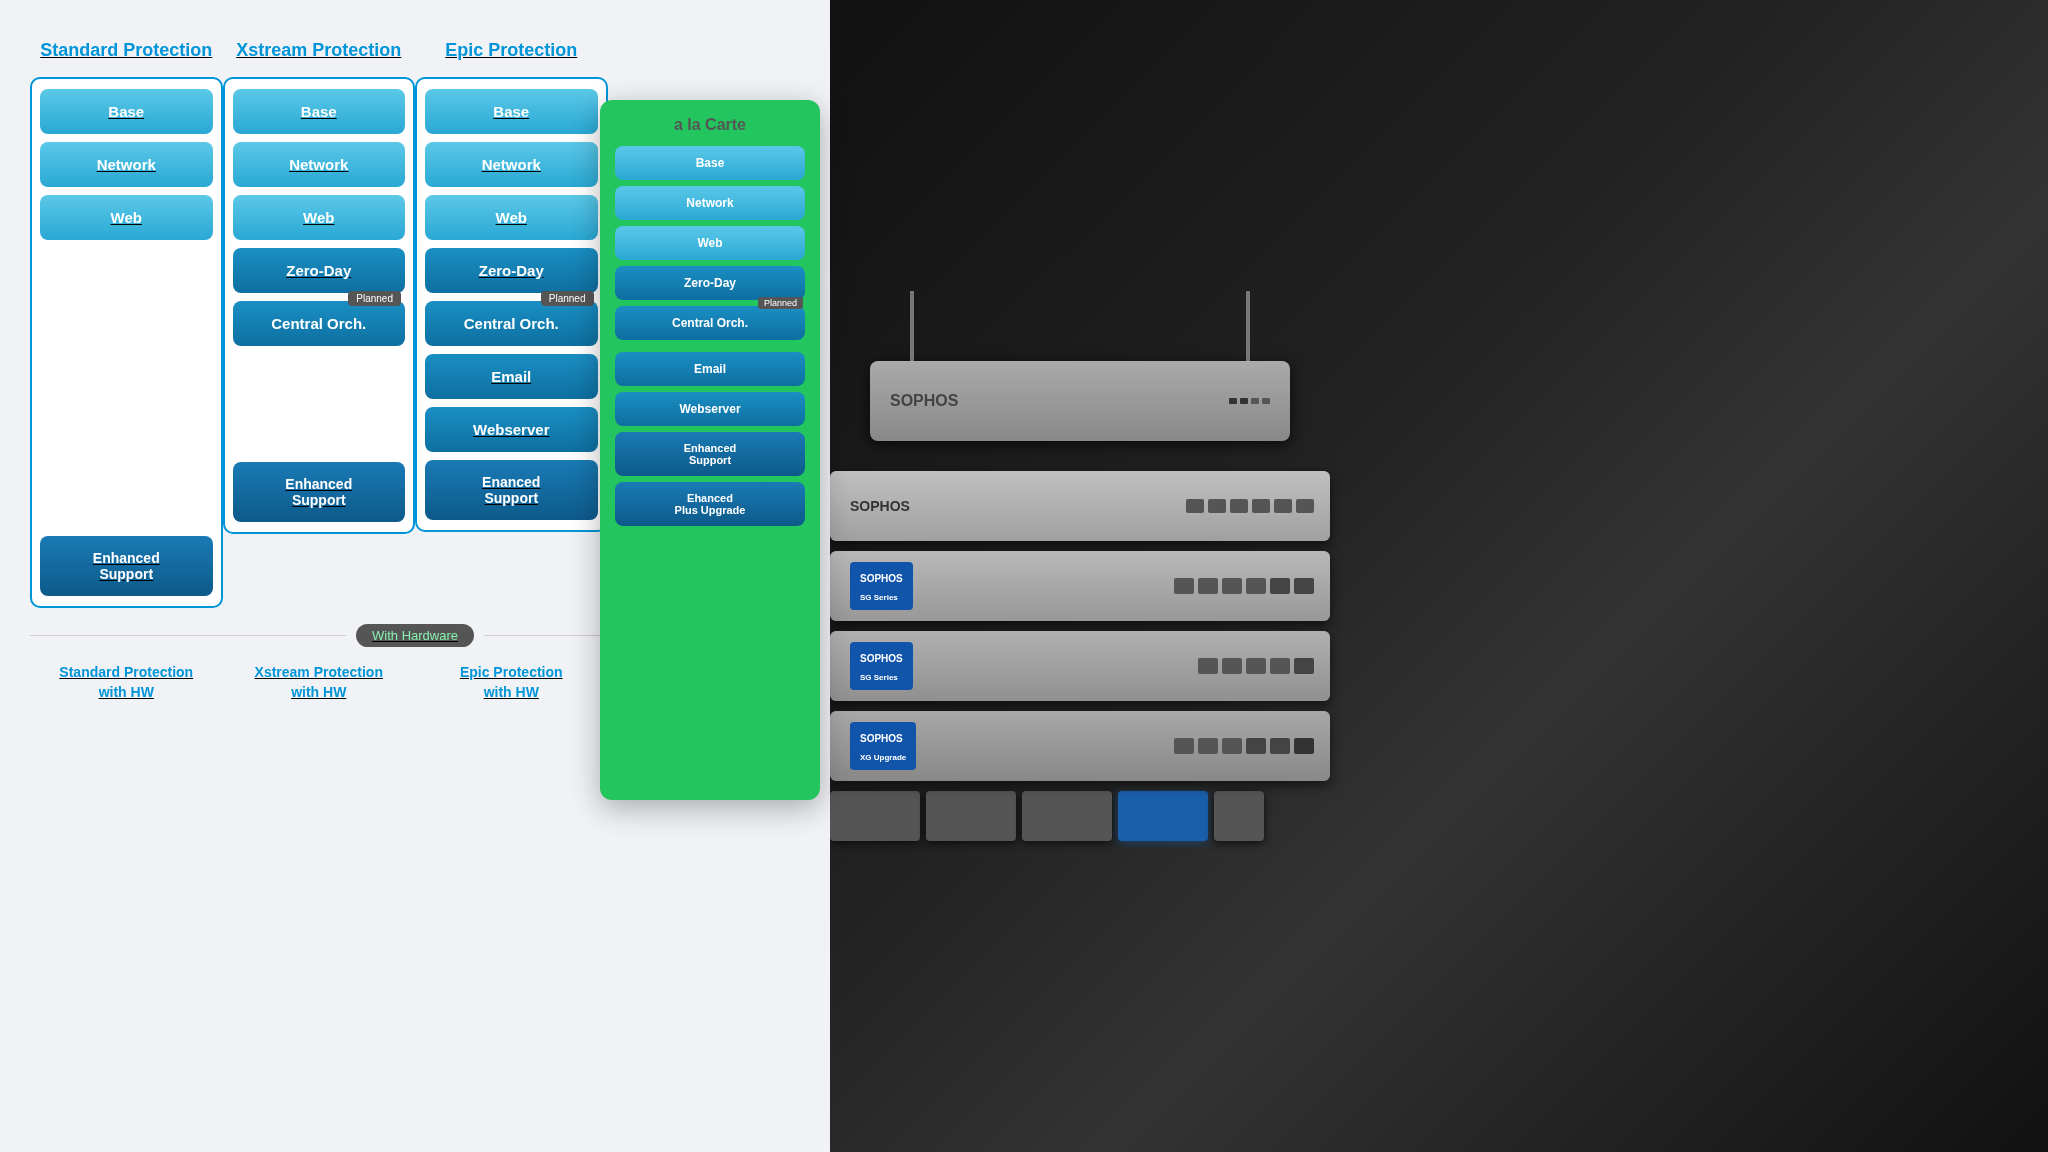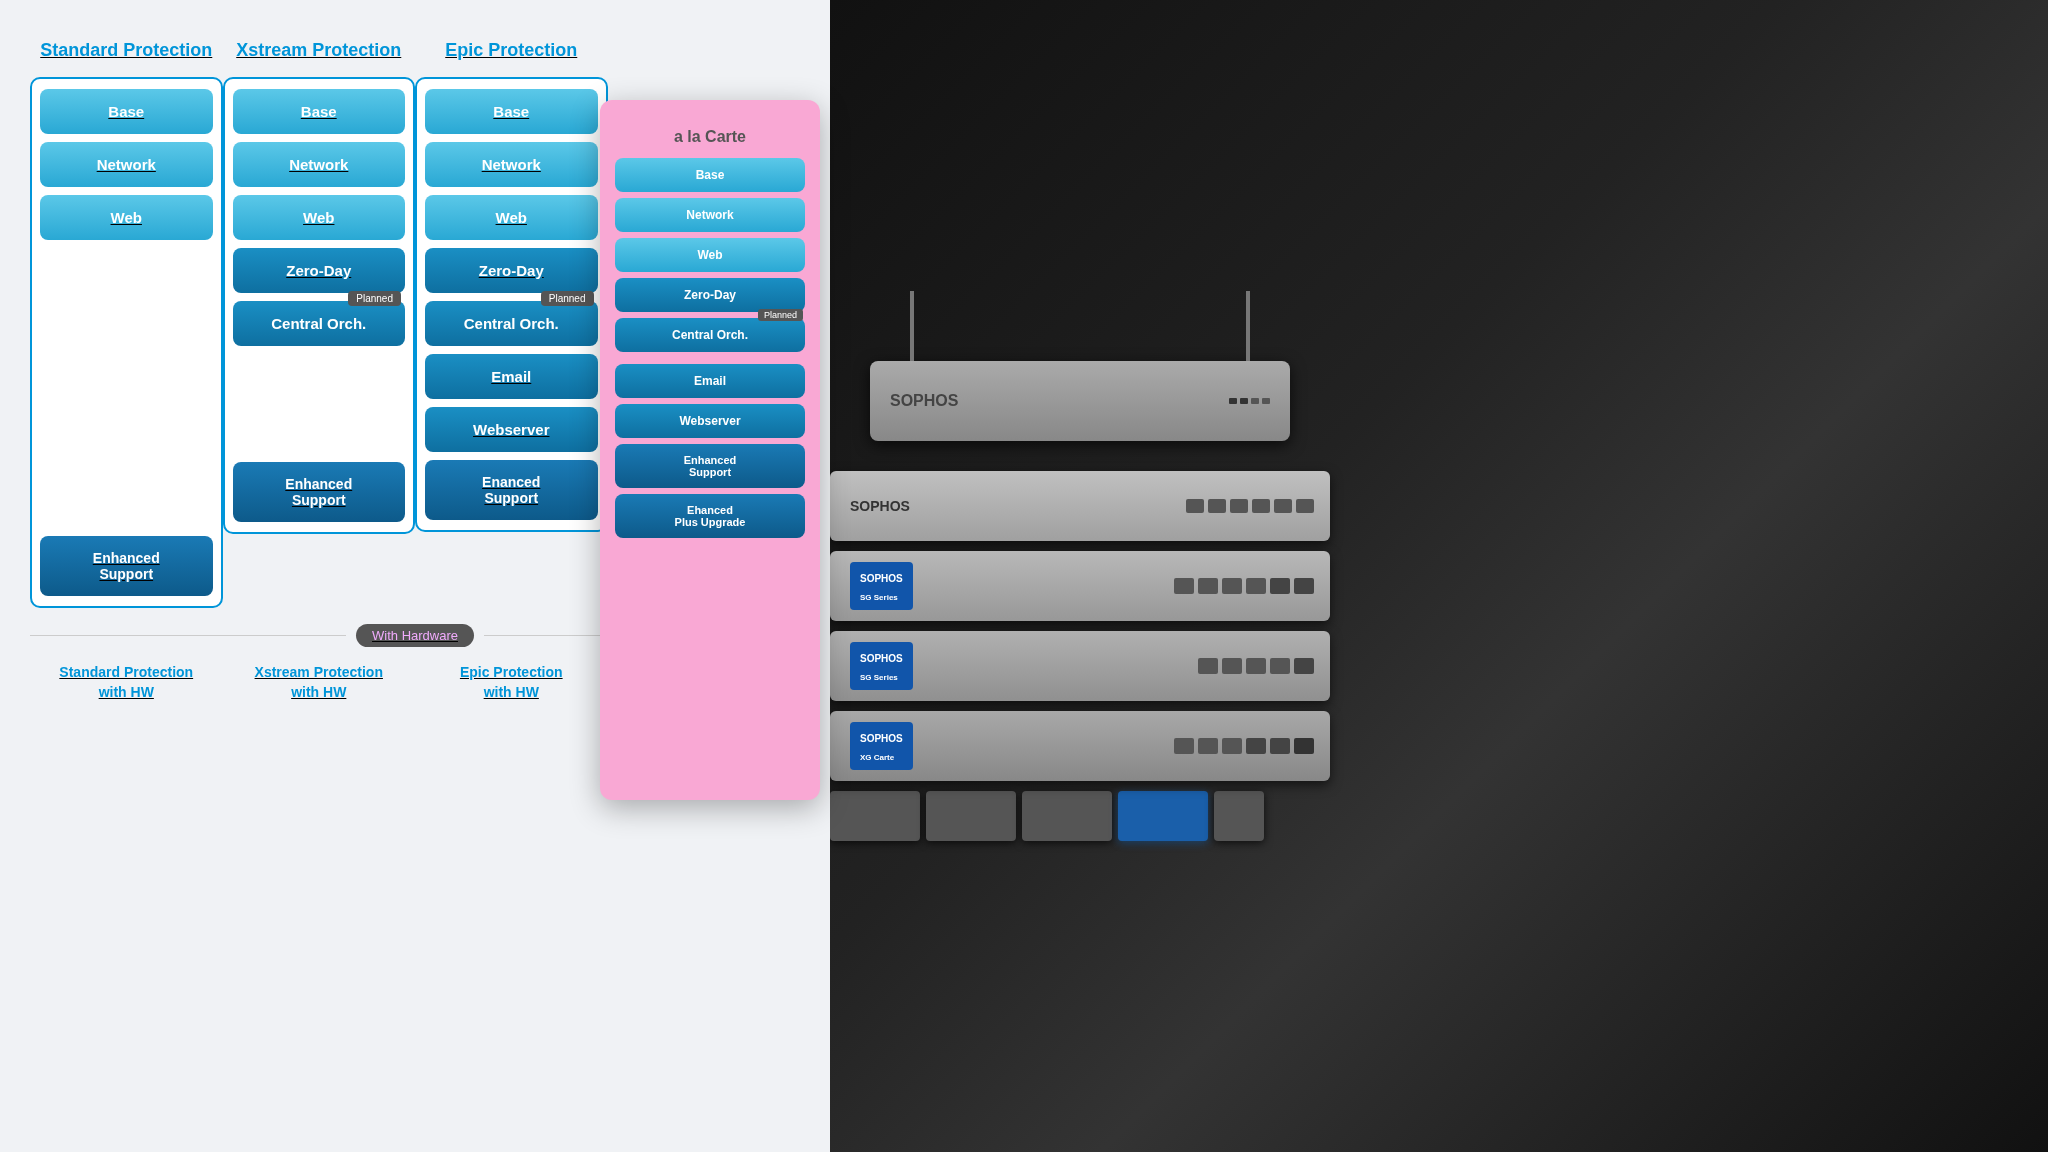--- a/index.html
+++ b/index.html
@@ -39,24 +39,24 @@
       justify-content: flex-start;
     }
 
     
     .white-card {
       position: absolute;
       top: 100px;
       left: 600px;
       width: 220px;
       height: 700px;
-      background: #f9a8d4;
+      background: #22c55e;
       border-radius: 12px;
       box-shadow: 0 8px 30px rgba(0,0,0,0.3);
-      padding: 28px 15px;
+      padding: 16px 15px;
       z-index: 10;
     }
 
     
     .columns-wrapper {
       display: flex;
       gap: 0px;
       margin-top: 20px;
       padding: 0 10px;
     }
@@ -140,21 +140,21 @@
     }
 
     .hw-line {
       flex: 1;
       height: 1.5px;
       background: #ccc;
     }
 
     .hw-badge {
       background: #555;
-      color: #f0abfc;
+      color: #86efac;
       font-size: 13px;
       padding: 4px 16px;
       border-radius: 20px;
       margin: 0 10px;
       white-space: nowrap;
     }
 
     .bottom-titles {
       display: flex;
       padding: 0 10px;
@@ -378,21 +378,21 @@
           <div style="width:20px;height:16px;background:#555;border-radius:2px;margin:1px;"></div>
           <div style="width:20px;height:16px;background:#555;border-radius:2px;margin:1px;"></div>
           <div style="width:20px;height:16px;background:#555;border-radius:2px;margin:1px;"></div>
           <div style="width:20px;height:16px;background:#555;border-radius:2px;margin:1px;"></div>
           <div style="width:20px;height:16px;background:#444;border-radius:2px;margin:1px;"></div>
         </div>
       </div>
 
       <div style="background:linear-gradient(180deg,#a8a8a8 0%,#888888 100%);border-radius:6px;height:70px;margin-bottom:10px;display:flex;align-items:center;padding:0 20px;box-shadow:0 4px 12px rgba(0,0,0,0.6);position:relative;width:500px;">
         <div style="background:#1155aa;padding:6px 10px;border-radius:4px;margin-right:10px;">
-          <span style="color:white;font-size:10px;font-weight:bold;">SOPHOS<br><span style="font-size:8px;">XG Carte</span></span>
+          <span style="color:white;font-size:10px;font-weight:bold;">SOPHOS<br><span style="font-size:8px;">XG Upgrade</span></span>
         </div>
         <div style="position:absolute;right:15px;display:flex;gap:2px;">
           <div style="width:20px;height:16px;background:#555;border-radius:2px;margin:1px;"></div>
           <div style="width:20px;height:16px;background:#555;border-radius:2px;margin:1px;"></div>
           <div style="width:20px;height:16px;background:#555;border-radius:2px;margin:1px;"></div>
           <div style="width:20px;height:16px;background:#444;border-radius:2px;margin:1px;"></div>
           <div style="width:20px;height:16px;background:#444;border-radius:2px;margin:1px;"></div>
           <div style="width:20px;height:16px;background:#333;border-radius:2px;margin:1px;"></div>
         </div>
       </div>

